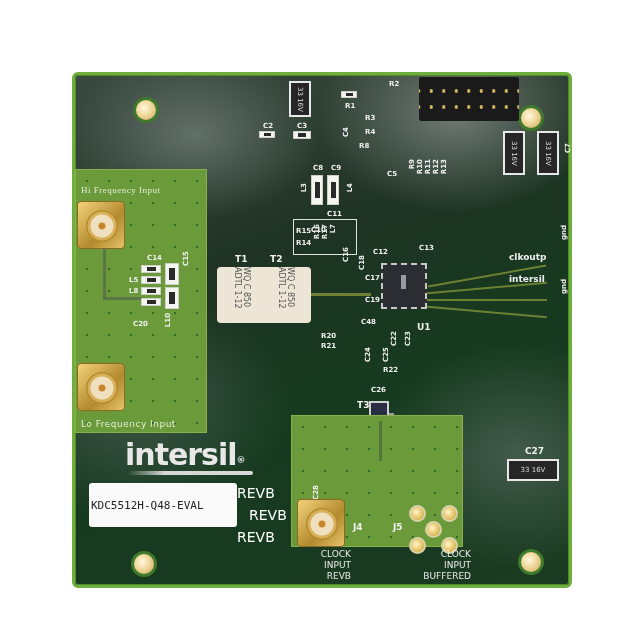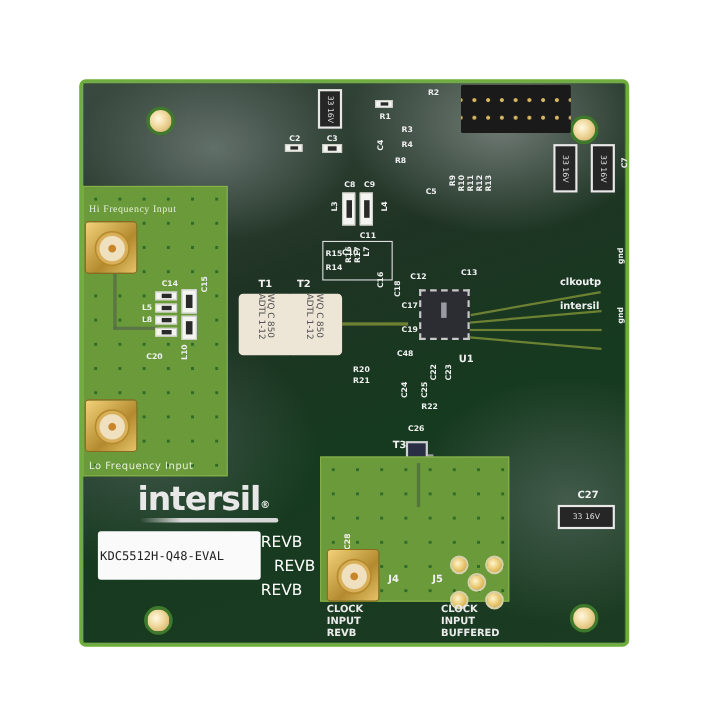--- a/index.html
+++ b/index.html
@@ -87,21 +87,21 @@
   .logo .reg { font-size: 9px; vertical-align: 2px; }
   .logo-swoosh { position: absolute; left: 52px; top: 396px; width: 126px; height: 4px; background: linear-gradient(90deg, transparent, #d8d8d8 30%, #d8d8d8); border-radius: 2px; }
 
   .label-sticker {
     position: absolute; left: 14px; top: 408px; width: 148px; height: 44px; background: #fafafa;
     border-radius: 3px; color: #222; font-family: "DejaVu Sans Mono", monospace; font-size: 11px;
     display: flex; align-items: center; padding-left: 2px;
   }
   .revb { position: absolute; color: #ffffff; font-size: 14px; font-family: "DejaVu Sans", sans-serif; }
 
-  .jlabel { position: absolute; color: #eaeaea; font-size: 9px; text-align: left; font-weight: bold; line-height: 11px; }
+  .jlabel { position: absolute; color: #eaeaea; font-size: 9px; text-align: right; font-weight: normal; line-height: 11px; }
 
   .gold-pad {
     position: absolute; width: 17px; height: 17px; border-radius: 50%;
     background: radial-gradient(circle at 40% 40%, #fff5cc, #e5c062 60%, #b48a2a);
     border: 2px solid #d8d0a8;
   }
 </style>
 </head>
 <body>
 

